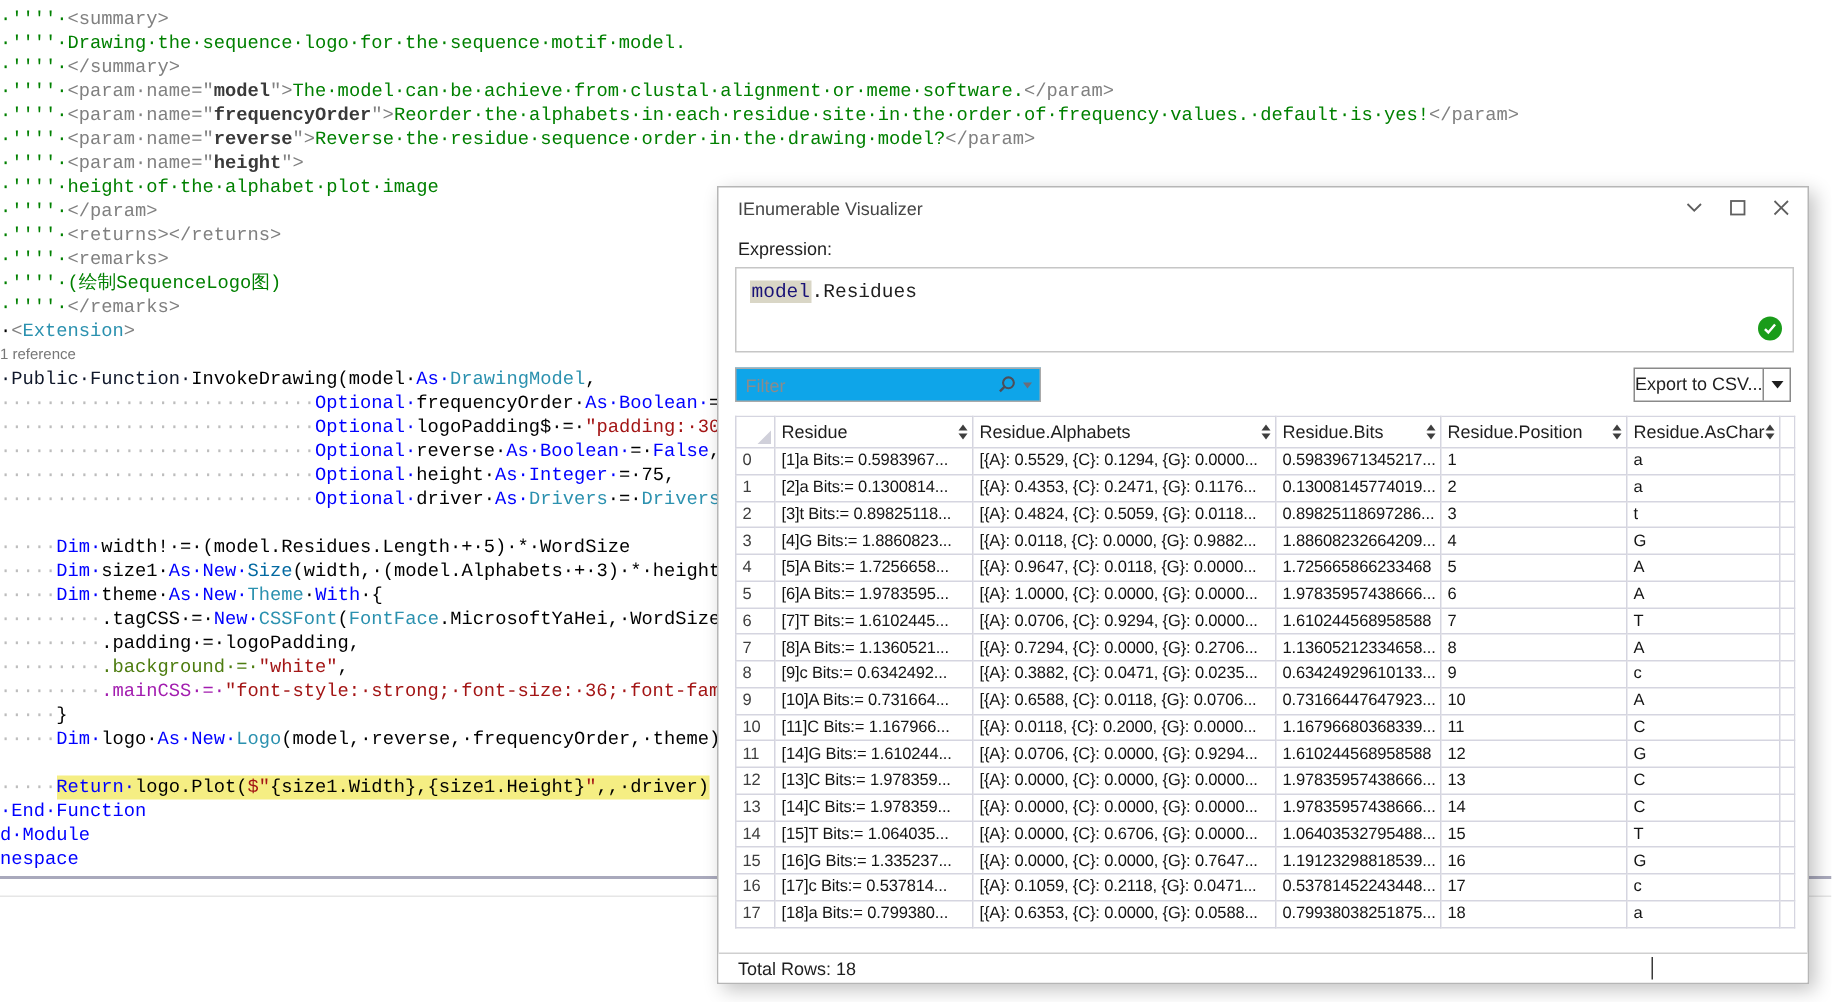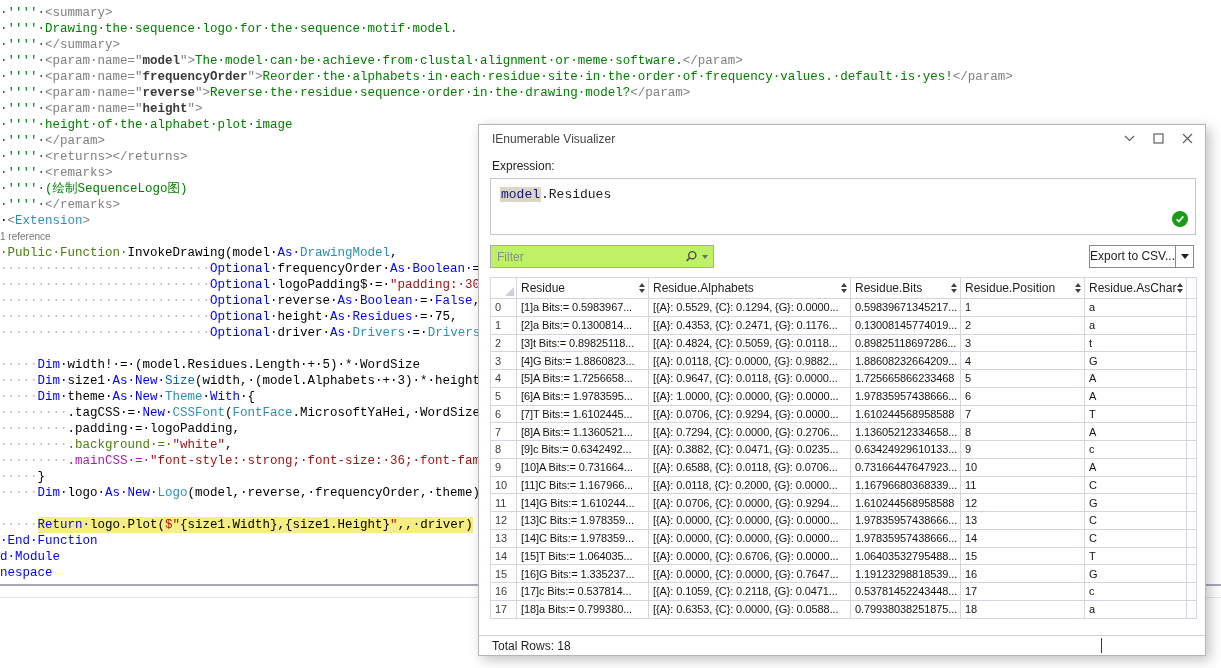--- a/index.html
+++ b/index.html
@@ -40,21 +40,21 @@
     position:absolute; left:11px; top:53px; width:706px; height:57px;
     border:1px solid #c6c6c6; background:#fff;
     font-family:"Liberation Mono", monospace; font-size:13px; padding:8px 9px;
   }
   .token-model { padding:0 1px; }
   .check {
     position:absolute; right:7px; bottom:7px; width:16px; height:16px;
     border-radius:50%; display:flex; align-items:center; justify-content:center;
   }
 
-  .filter-box { position:absolute; left:11px; top:120px; width:224px; height:23px; border:1px solid #aaaaaa; background:#bef264; }
+  .filter-box { position:absolute; left:11px; top:120px; width:204px; height:23px; border:1px solid #aaaaaa; background:#0ea5e9; }
   .filter-input { border:none; outline:none; width:150px; height:100%; padding:0 6px; font-size:12px; font-family:"Liberation Sans",sans-serif; color:#1e1e1e; background:transparent; }
   .filter-input::placeholder { color:#8b8b8b; }
   .filter-icons { position:absolute; right:5px; top:0; height:100%; display:flex; align-items:center; gap:4px; }
   .mini-arrow { width:0; height:0; border-left:3px solid transparent; border-right:3px solid transparent; border-top:4px solid #6d6d78; }
 
   .export-btn { position:absolute; right:11px; top:120px; width:105px; height:23px; border:1px solid #8a8a8a; background:#fff; display:flex; cursor:default; }
   .export-label { flex:1; text-align:center; line-height:21px; font-size:12px; color:#1e1e1e; }
   .export-arrow { width:18px; border-left:1px solid #8a8a8a; display:flex; align-items:center; justify-content:center; }
   .tri-dn { width:0; height:0; border-left:4px solid transparent; border-right:4px solid transparent; border-top:5px solid #1e1e1e; }
 
@@ -91,25 +91,25 @@
     <div class="code-line"><span style="color: rgb(0, 128, 0);">·''''·</span><span style="color: rgb(128, 128, 128);">&lt;param·name="</span><span style="color: rgb(58, 58, 58); font-weight: bold;">reverse</span><span style="color: rgb(128, 128, 128);">"&gt;</span><span style="color: rgb(0, 128, 0);">Reverse·the·residue·sequence·order·in·the·drawing·model?</span><span style="color: rgb(128, 128, 128);">&lt;/param&gt;</span></div>
     <div class="code-line"><span style="color: rgb(0, 128, 0);">·''''·</span><span style="color: rgb(128, 128, 128);">&lt;param·name="</span><span style="color: rgb(58, 58, 58); font-weight: bold;">height</span><span style="color: rgb(128, 128, 128);">"&gt;</span></div>
     <div class="code-line"><span style="color: rgb(0, 128, 0);">·''''·height·of·the·alphabet·plot·image</span></div>
     <div class="code-line"><span style="color: rgb(0, 128, 0);">·''''·</span><span style="color: rgb(128, 128, 128);">&lt;/param&gt;</span></div>
     <div class="code-line"><span style="color: rgb(0, 128, 0);">·''''·</span><span style="color: rgb(128, 128, 128);">&lt;returns&gt;&lt;/returns&gt;</span></div>
     <div class="code-line"><span style="color: rgb(0, 128, 0);">·''''·</span><span style="color: rgb(128, 128, 128);">&lt;remarks&gt;</span></div>
     <div class="code-line"><span style="color: rgb(0, 128, 0);">·''''·(绘制SequenceLogo图)</span></div>
     <div class="code-line"><span style="color: rgb(0, 128, 0);">·''''·</span><span style="color: rgb(128, 128, 128);">&lt;/remarks&gt;</span></div>
     <div class="code-line"><span style="color: rgb(0, 0, 0);">·</span><span style="color: rgb(128, 128, 128);">&lt;</span><span style="color: rgb(43, 145, 175);">Extension</span><span style="color: rgb(128, 128, 128);">&gt;</span></div>
     <div class="code-line ref-line"><span style="color: rgb(119, 119, 119);">1 reference</span></div>
-    <div class="code-line"><span style="color: #4d7c0f; font-family: Liberation Mono, monospace;">·Public·Function·</span><span style="color: rgb(0, 0, 0); text-align: center;">InvokeDrawing(model·</span><span style="color: rgb(0, 0, 255);">As·</span><span style="color: rgb(43, 145, 175);">DrawingModel</span><span style="color: rgb(0, 0, 0);">,</span></div>
+    <div class="code-line"><span style="color: #0f172a; font-family: Liberation Mono, monospace;">·Public·Function·</span><span style="color: rgb(0, 0, 0); text-align: center;">InvokeDrawing(model·</span><span style="color: rgb(0, 0, 255);">As·</span><span style="color: rgb(43, 145, 175);">DrawingModel</span><span style="color: rgb(0, 0, 0);">,</span></div>
     <div class="code-line"><span style="color: rgb(189, 189, 189);">····························</span><span style="color: rgb(0, 0, 255);">Optional·</span><span style="color: rgb(0, 0, 0);">frequencyOrder·</span><span style="color: rgb(0, 0, 255);">As·Boolean·</span><span style="color: rgb(0, 0, 0);">=</span></div>
     <div class="code-line"><span style="color: rgb(189, 189, 189);">····························</span><span style="color: rgb(0, 0, 255);">Optional·</span><span style="color: rgb(0, 0, 0);">logoPadding$·=·</span><span style="color: rgb(163, 21, 21);">"padding:·30%</span></div>
     <div class="code-line"><span style="color: rgb(189, 189, 189);">····························</span><span style="color: rgb(0, 0, 255);">Optional·</span><span style="color: rgb(0, 0, 0);">reverse·</span><span style="color: rgb(0, 0, 255);">As·Boolean·</span><span style="color: rgb(0, 0, 0);">=·</span><span style="color: rgb(0, 0, 255);">False</span><span style="color: rgb(0, 0, 0);">,</span></div>
-    <div class="code-line"><span style="color: rgb(189, 189, 189);">····························</span><span style="color: rgb(0, 0, 255);">Optional·</span><span style="color: rgb(0, 0, 0);">height·</span><span style="color: rgb(0, 0, 255);">As·Residues·</span><span style="color: rgb(0, 0, 0);">=·75,</span></div>
+    <div class="code-line"><span style="color: rgb(189, 189, 189);">····························</span><span style="color: rgb(0, 0, 255);">Optional·</span><span style="color: rgb(0, 0, 0);">height·</span><span style="color: rgb(0, 0, 255);">As·Integer·</span><span style="color: rgb(0, 0, 0);">=·75,</span></div>
     <div class="code-line"><span style="color: rgb(189, 189, 189);">····························</span><span style="color: rgb(0, 0, 255);">Optional·</span><span style="color: rgb(0, 0, 0);">driver·</span><span style="color: rgb(0, 0, 255);">As·</span><span style="color: rgb(43, 145, 175);">Drivers</span><span style="color: rgb(0, 0, 0);">·=·</span><span style="color: rgb(43, 145, 175);">Drivers</span><span style="color: rgb(0, 0, 0);">.</span></div>
     <div class="code-line"></div>
     <div class="code-line"><span style="color: rgb(189, 189, 189);">·····</span><span style="color: rgb(0, 0, 255);">Dim·</span><span style="color: rgb(0, 0, 0);">width!·=·(model.Residues.Length·+·5)·*·WordSize</span></div>
     <div class="code-line"><span style="color: rgb(189, 189, 189);">·····</span><span style="color: rgb(0, 0, 255);">Dim·</span><span style="color: rgb(0, 0, 0);">size1·</span><span style="color: rgb(0, 0, 255);">As·New·</span><span style="color: #0369a1;">Size</span><span style="color: rgb(0, 0, 0);">(width,·(model.Alphabets·+·3)·*·height)</span></div>
     <div class="code-line"><span style="color: rgb(189, 189, 189);">·····</span><span style="color: rgb(0, 0, 255);">Dim·</span><span style="color: rgb(0, 0, 0);">theme·</span><span style="color: rgb(0, 0, 255);">As·New·</span><span style="color: rgb(43, 145, 175);">Theme</span><span style="color: rgb(0, 0, 0);">·</span><span style="color: rgb(0, 0, 255);">With</span><span style="color: rgb(0, 0, 0);">·{</span></div>
     <div class="code-line"><span style="color: rgb(189, 189, 189);">·········</span><span style="color: rgb(0, 0, 0);">.tagCSS·=·</span><span style="color: rgb(0, 0, 255);">New·</span><span style="color: rgb(43, 145, 175);">CSSFont</span><span style="color: rgb(0, 0, 0);">(</span><span style="color: rgb(43, 145, 175);">FontFace</span><span style="color: rgb(0, 0, 0);">.MicrosoftYaHei,·WordSize·*·0</span></div>
     <div class="code-line"><span style="color: rgb(189, 189, 189);">·········</span><span style="color: rgb(0, 0, 0);">.padding·=·logoPadding,</span></div>
     <div class="code-line"><span style="color: rgb(189, 189, 189);">·········</span><span style="color: #4d7c0f;">.background·=·</span><span style="color: rgb(163, 21, 21);">"white"</span><span style="color: rgb(0, 0, 0);">,</span></div>
     <div class="code-line"><span style="color: rgb(189, 189, 189);">·········</span><span style="color: #a21caf;">.mainCSS·=·</span><span style="color: rgb(163, 21, 21);">"font-style:·strong;·font-size:·36;·font-family:</span></div>
     <div class="code-line"><span style="color: rgb(189, 189, 189);">·····</span><span style="color: rgb(0, 0, 0);">}</span></div>

